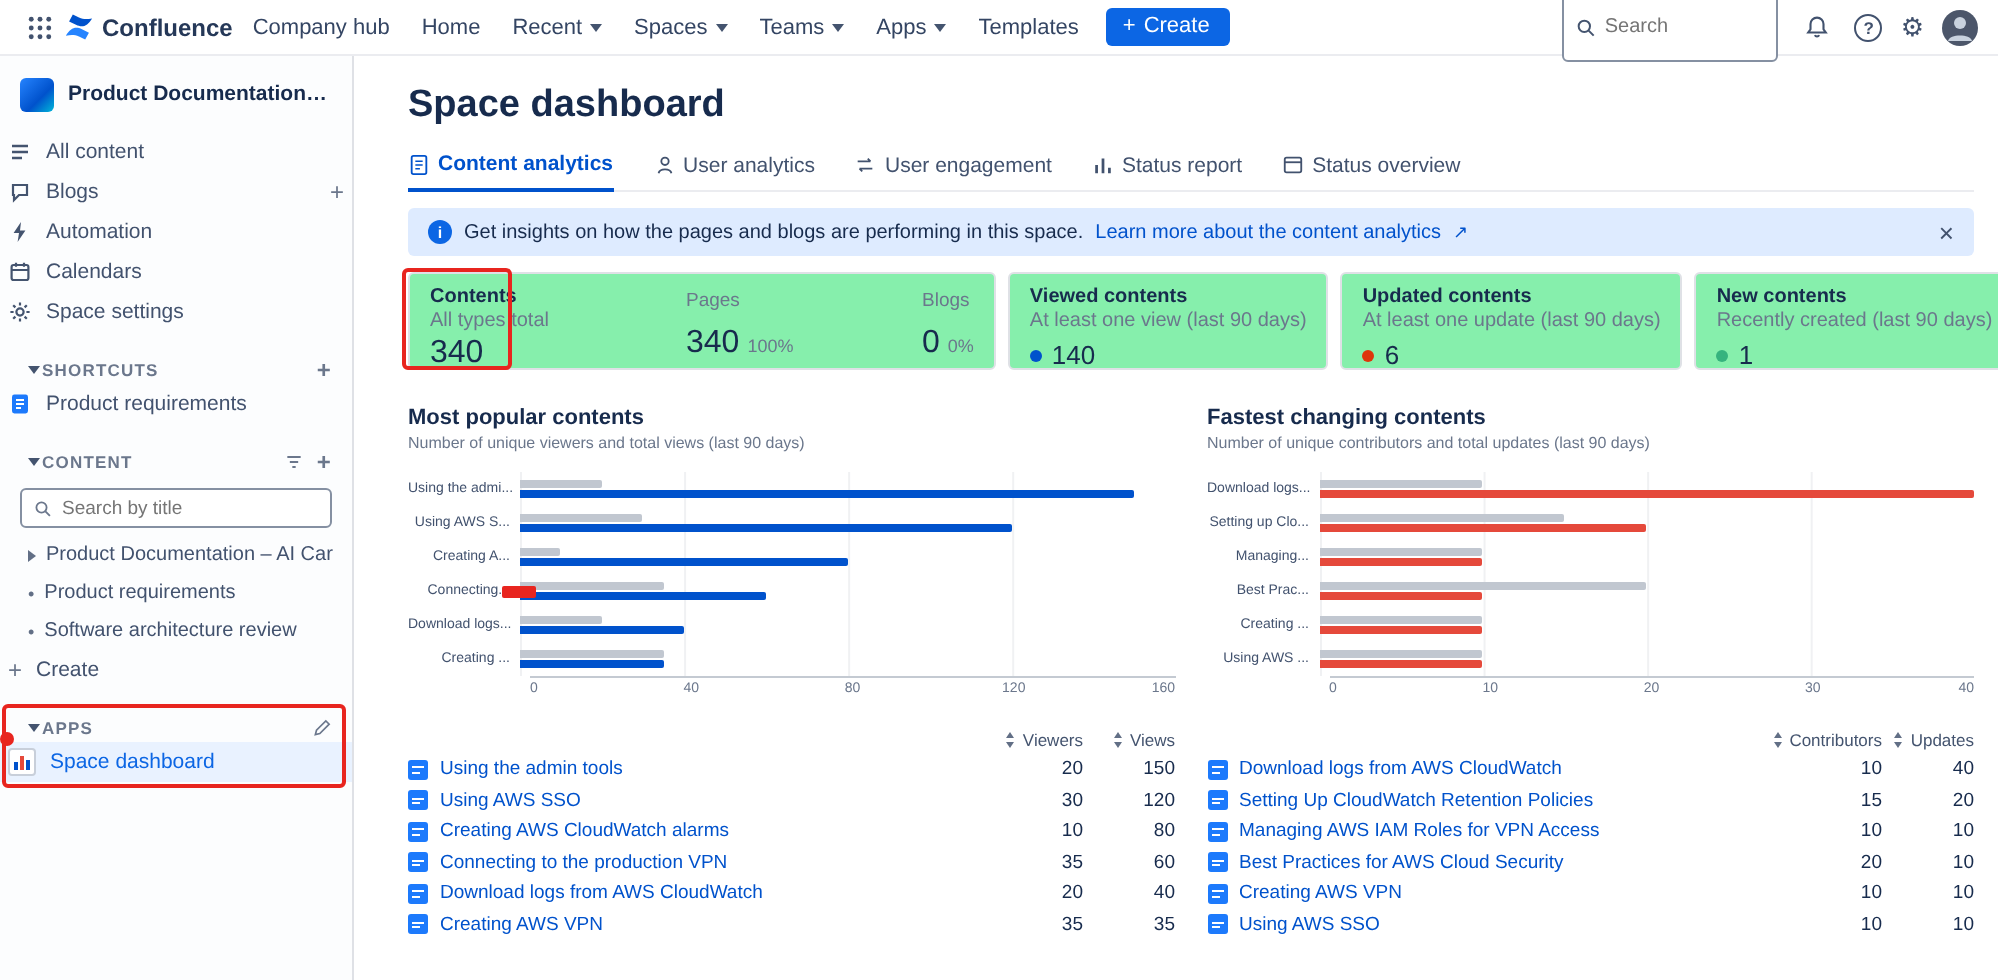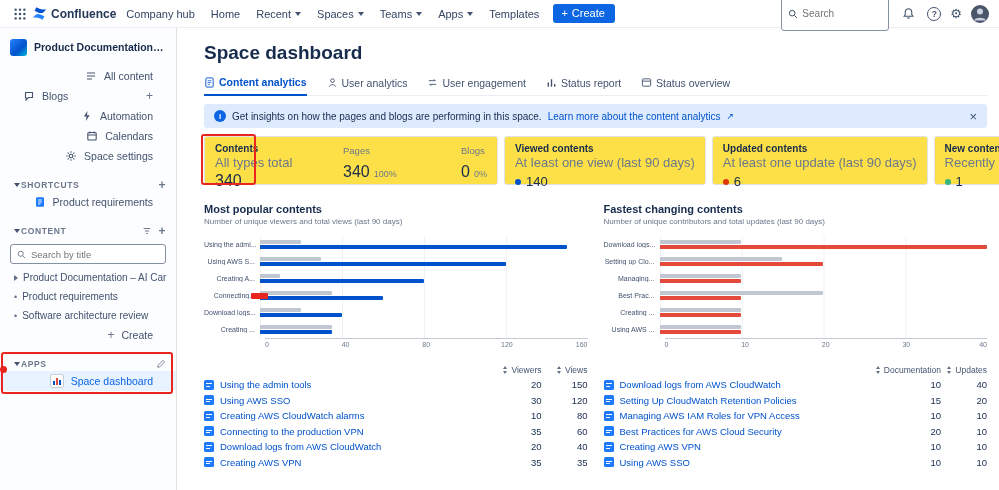--- a/index.html
+++ b/index.html
@@ -32,22 +32,22 @@
   .gear-glyph { font-size:13px; color:#42526E; line-height:1; cursor:pointer; }
   .avatar { width:18px; height:18px; border-radius:50%; background:#4C566A; display:grid; place-items:center; cursor:pointer; overflow:hidden; }
 
   
   .sidebar { position:fixed; left:0; top:28px; bottom:0; width:177px; background:#FCFDFE;
     border-right:1px solid #DFE1E6; padding-top:10px; z-index:4; }
   .space-header { display:flex; align-items:center; gap:7px; padding:0 10px; height:18px; margin-bottom:10px; cursor:pointer; }
   .space-avatar { width:17px; height:17px; border-radius:3px; flex:0 0 auto;
     background:linear-gradient(135deg,#2684FF 0%,#0052CC 60%,#00B8D9 100%); }
   .space-name { font-size:10.5px; font-weight:bold; color:#172B4D; white-space:nowrap; overflow:hidden; text-overflow:ellipsis; }
-  .side-item { height:20px; display:flex; align-items:center; gap:7px; padding:0 23px;
-    font-size:10.5px; color:#42526E; cursor:pointer; white-space:nowrap;justify-content:flex-end; }
+  .side-item { height:20px; display:flex; align-items:center; gap:7px; padding:0 4px;
+    font-size:10.5px; color:#42526E; cursor:pointer; white-space:nowrap; }
   .side-item .sicon { width:12px; height:12px; flex:0 0 auto; display:inline-flex; color:#44546F; }
   .plus-right { margin-left:auto; font-size:12px; color:#6B778C; line-height:1; }
   .section-head { margin-top:12px; padding:0 10px; height:14px; display:flex; align-items:center; gap:1px;
     font-size:8.5px; font-weight:bold; letter-spacing:.6px; color:#6B778C; cursor:pointer; }
   .head-actions { margin-left:auto; display:flex; align-items:center; gap:6px; }
   .side-search { margin:6px 10px 4px; height:20px; border:1px solid #8590A2; border-radius:3px;
     display:flex; align-items:center; gap:5px; padding:0 6px; background:#fff; }
   .side-search input { border:none; outline:none; width:100%; font-size:9.5px; color:#172B4D; background:transparent; font-family:inherit; }
   .tree-item { height:19px; display:flex; align-items:center; gap:5px; padding:0 10px 0 14px;
     font-size:10px; color:#42526E; cursor:pointer; white-space:nowrap; overflow:hidden; }
@@ -70,28 +70,28 @@
 
   .banner { margin-top:8px; height:24px; background:#DEEBFF; border-radius:3px;
     display:flex; align-items:center; gap:6px; padding:0 10px; font-size:10px; color:#172B4D; }
   .info-icn { width:12px; height:12px; border-radius:50%; background:#0C66E4; color:#fff;
     font-size:8px; font-weight:bold; display:grid; place-items:center; font-style:normal; flex:0 0 auto; }
   .banner-link { color:#0052CC; font-weight:500; }
   .ext-arrow { color:#0052CC; font-size:9px; }
   .banner-close { margin-left:auto; font-size:13px; color:#42526E; cursor:pointer; line-height:1; }
 
   .stats { margin-top:8px; display:flex; gap:6px; }
-  .card { border:1px solid #DFE1E6; border-radius:3px; background:#fde047; height:49px; padding:6px 10px; }
+  .card { border:1px solid #DFE1E6; border-radius:3px; background:#86efac; height:49px; padding:6px 10px; }
   .card-wide { width:378px; display:flex; }
   .card-small { flex:1; }
   .stat-col { position:relative; }
   .stat-col.c1 { width:128px; }
   .stat-col.c2 { width:118px; }
   .stat-label { font-size:10px; font-weight:bold; color:#172B4D; }
-  .stat-sub { font-size:13px; color:#6B778C; margin-top:1px; white-space:nowrap; }
+  .stat-sub { font-size:10px; color:#6B778C; margin-top:1px; white-space:nowrap; }
   .stat-value { font-size:16px; font-weight:500; color:#172B4D; margin-top:2px; }
   .mini-label { font-size:9.5px; color:#6B778C; margin-top:2px; }
   .value-row { display:flex; align-items:baseline; gap:4px; margin-top:7px; }
   .value-row .stat-value { margin-top:0; }
   .pct { font-size:9px; color:#6B778C; }
   .dot { width:6px; height:6px; border-radius:50%; display:inline-block; flex:0 0 auto; align-self:center; }
   .kpi-row { display:flex; align-items:center; gap:5px; margin-top:4px; }
   .kpi-val { font-size:13px; font-weight:500; color:#172B4D; }
 
   .panels { display:flex; gap:16px; margin-top:18px; }
@@ -632,21 +632,21 @@
           <span>10</span>
           <span>20</span>
           <span>30</span>
           <span>40</span>
         </div>
       </div>
       <div class="list">
         <div class="list-head">
           <span class="col-h" style="width:66px">
               <i class="sort"></i>
-              <span>Documentation</span>
+              <span>Contributors</span>
             </span>
           <span class="col-h w2">
               <i class="sort"></i>
               <span>Updates</span>
             </span>
         </div>
         <div class="lrow">
           <span class="doc-icn">
               <i></i>
               <i></i>

